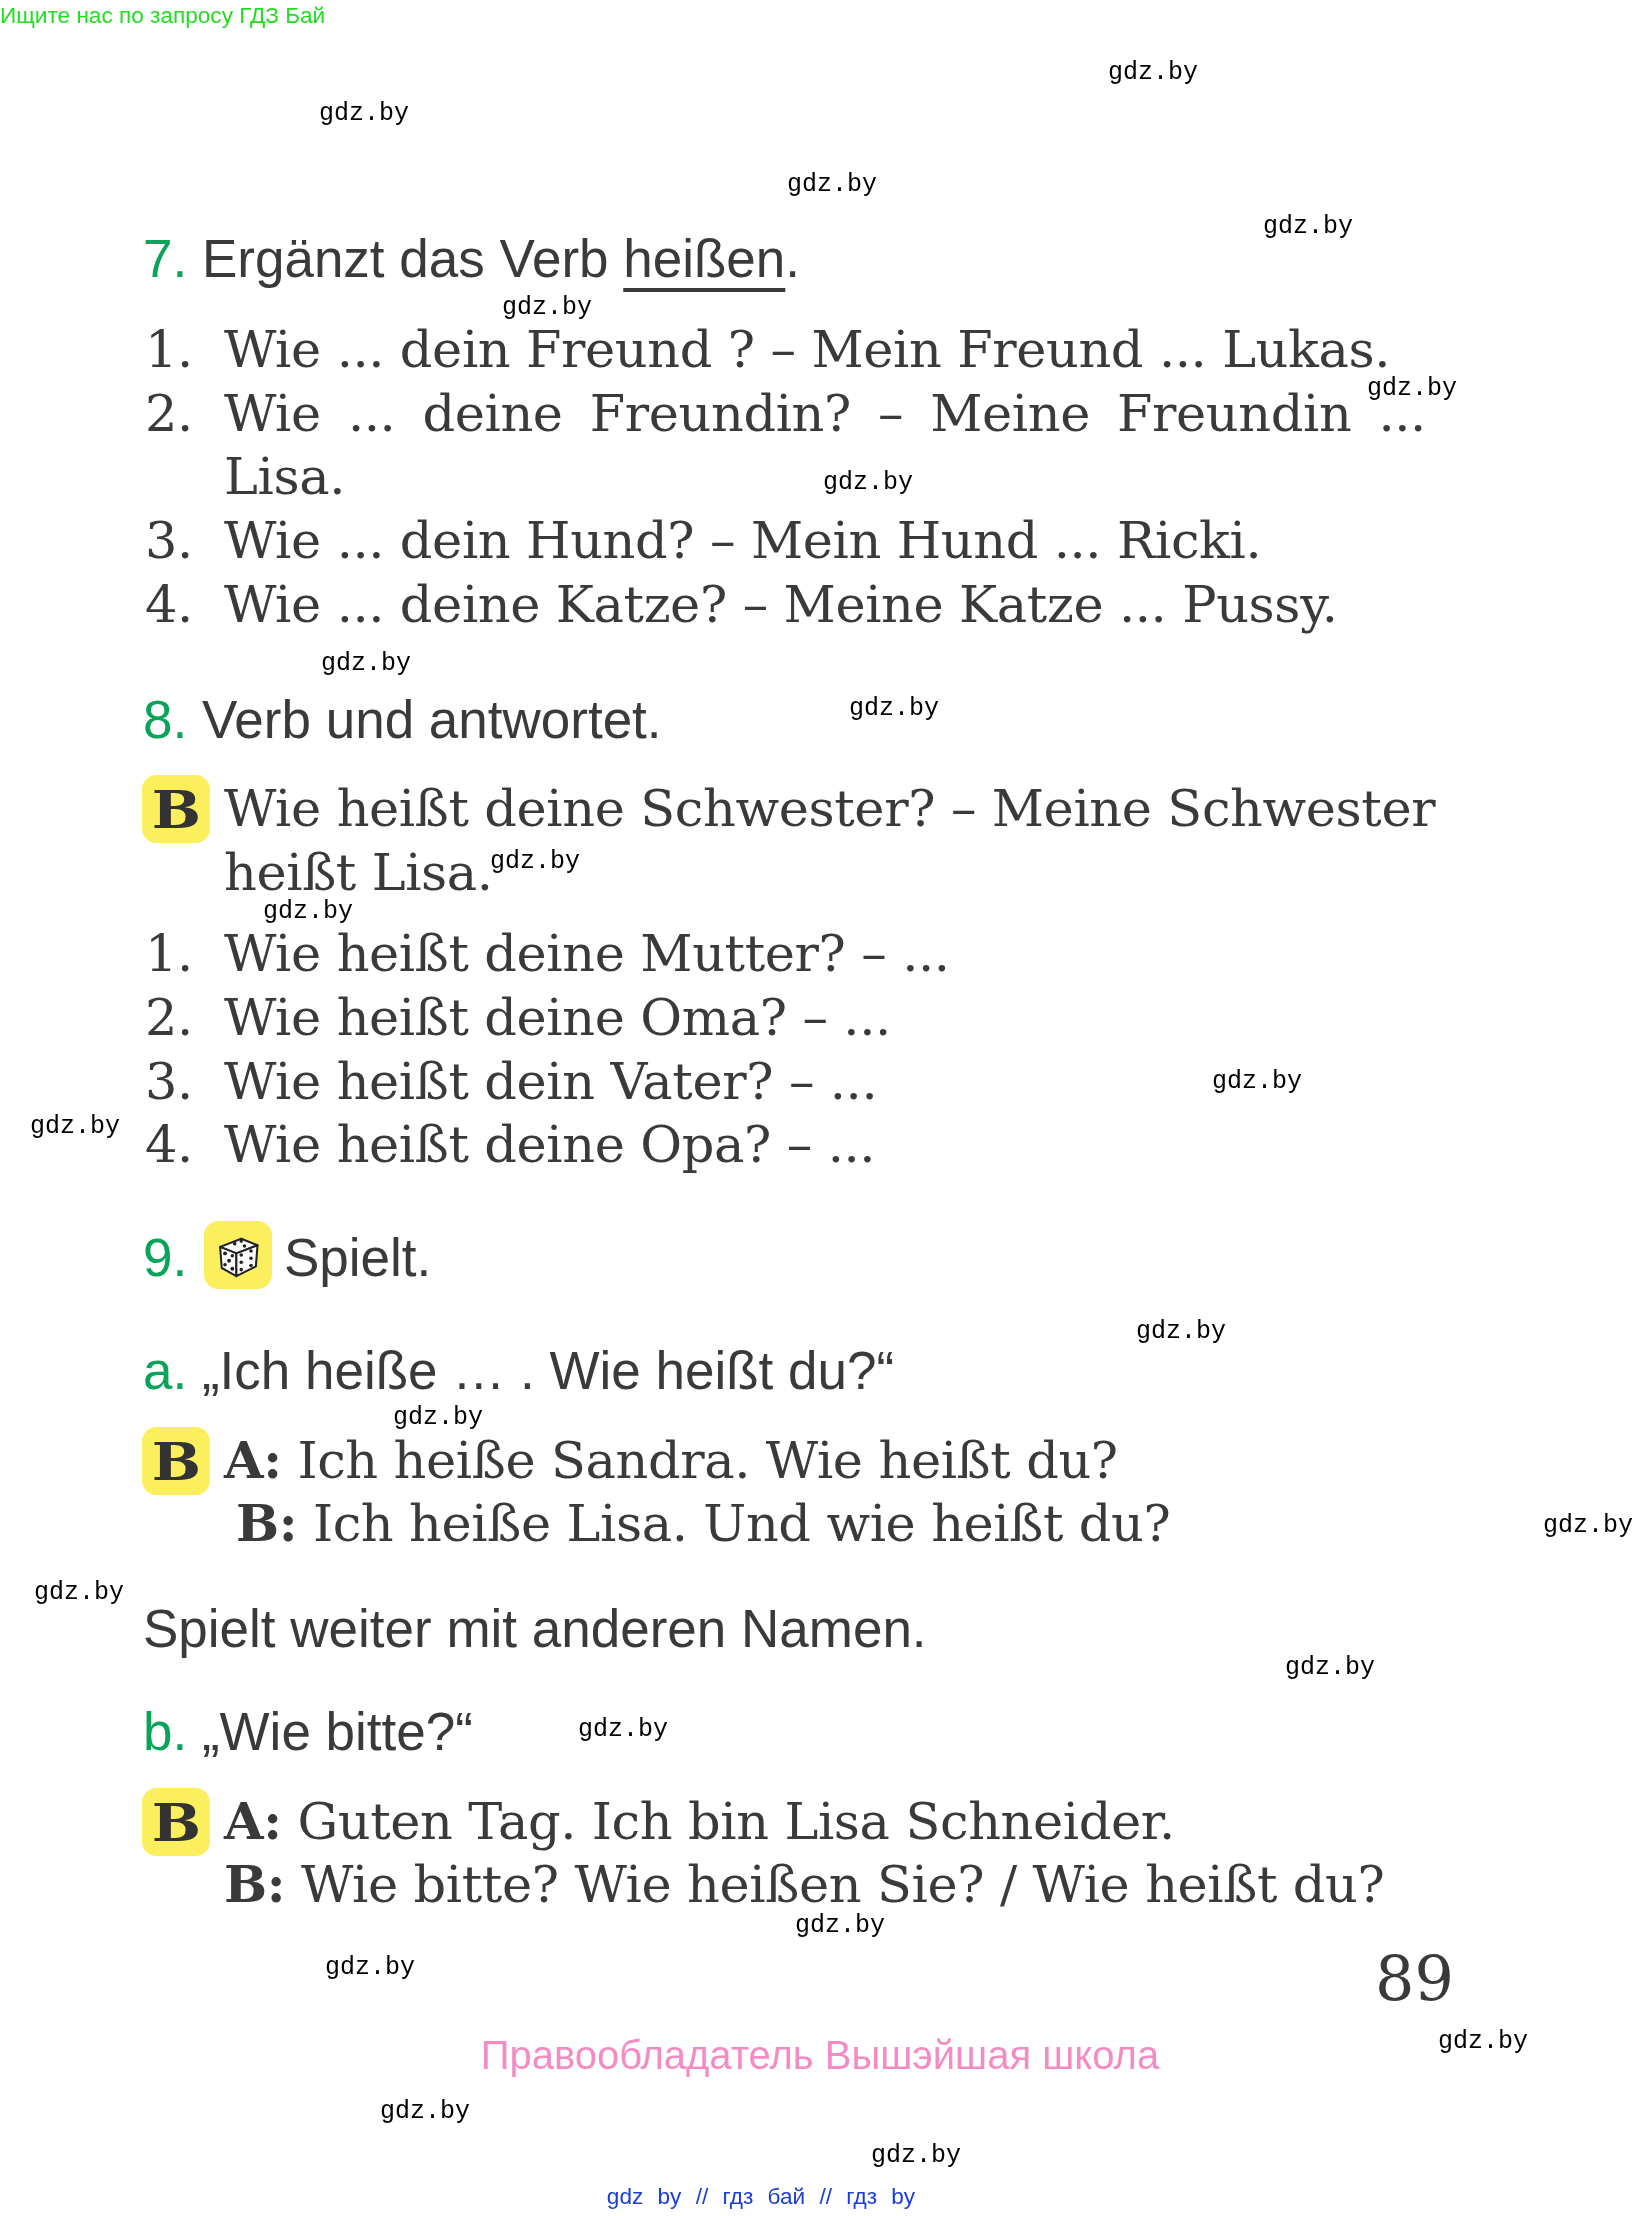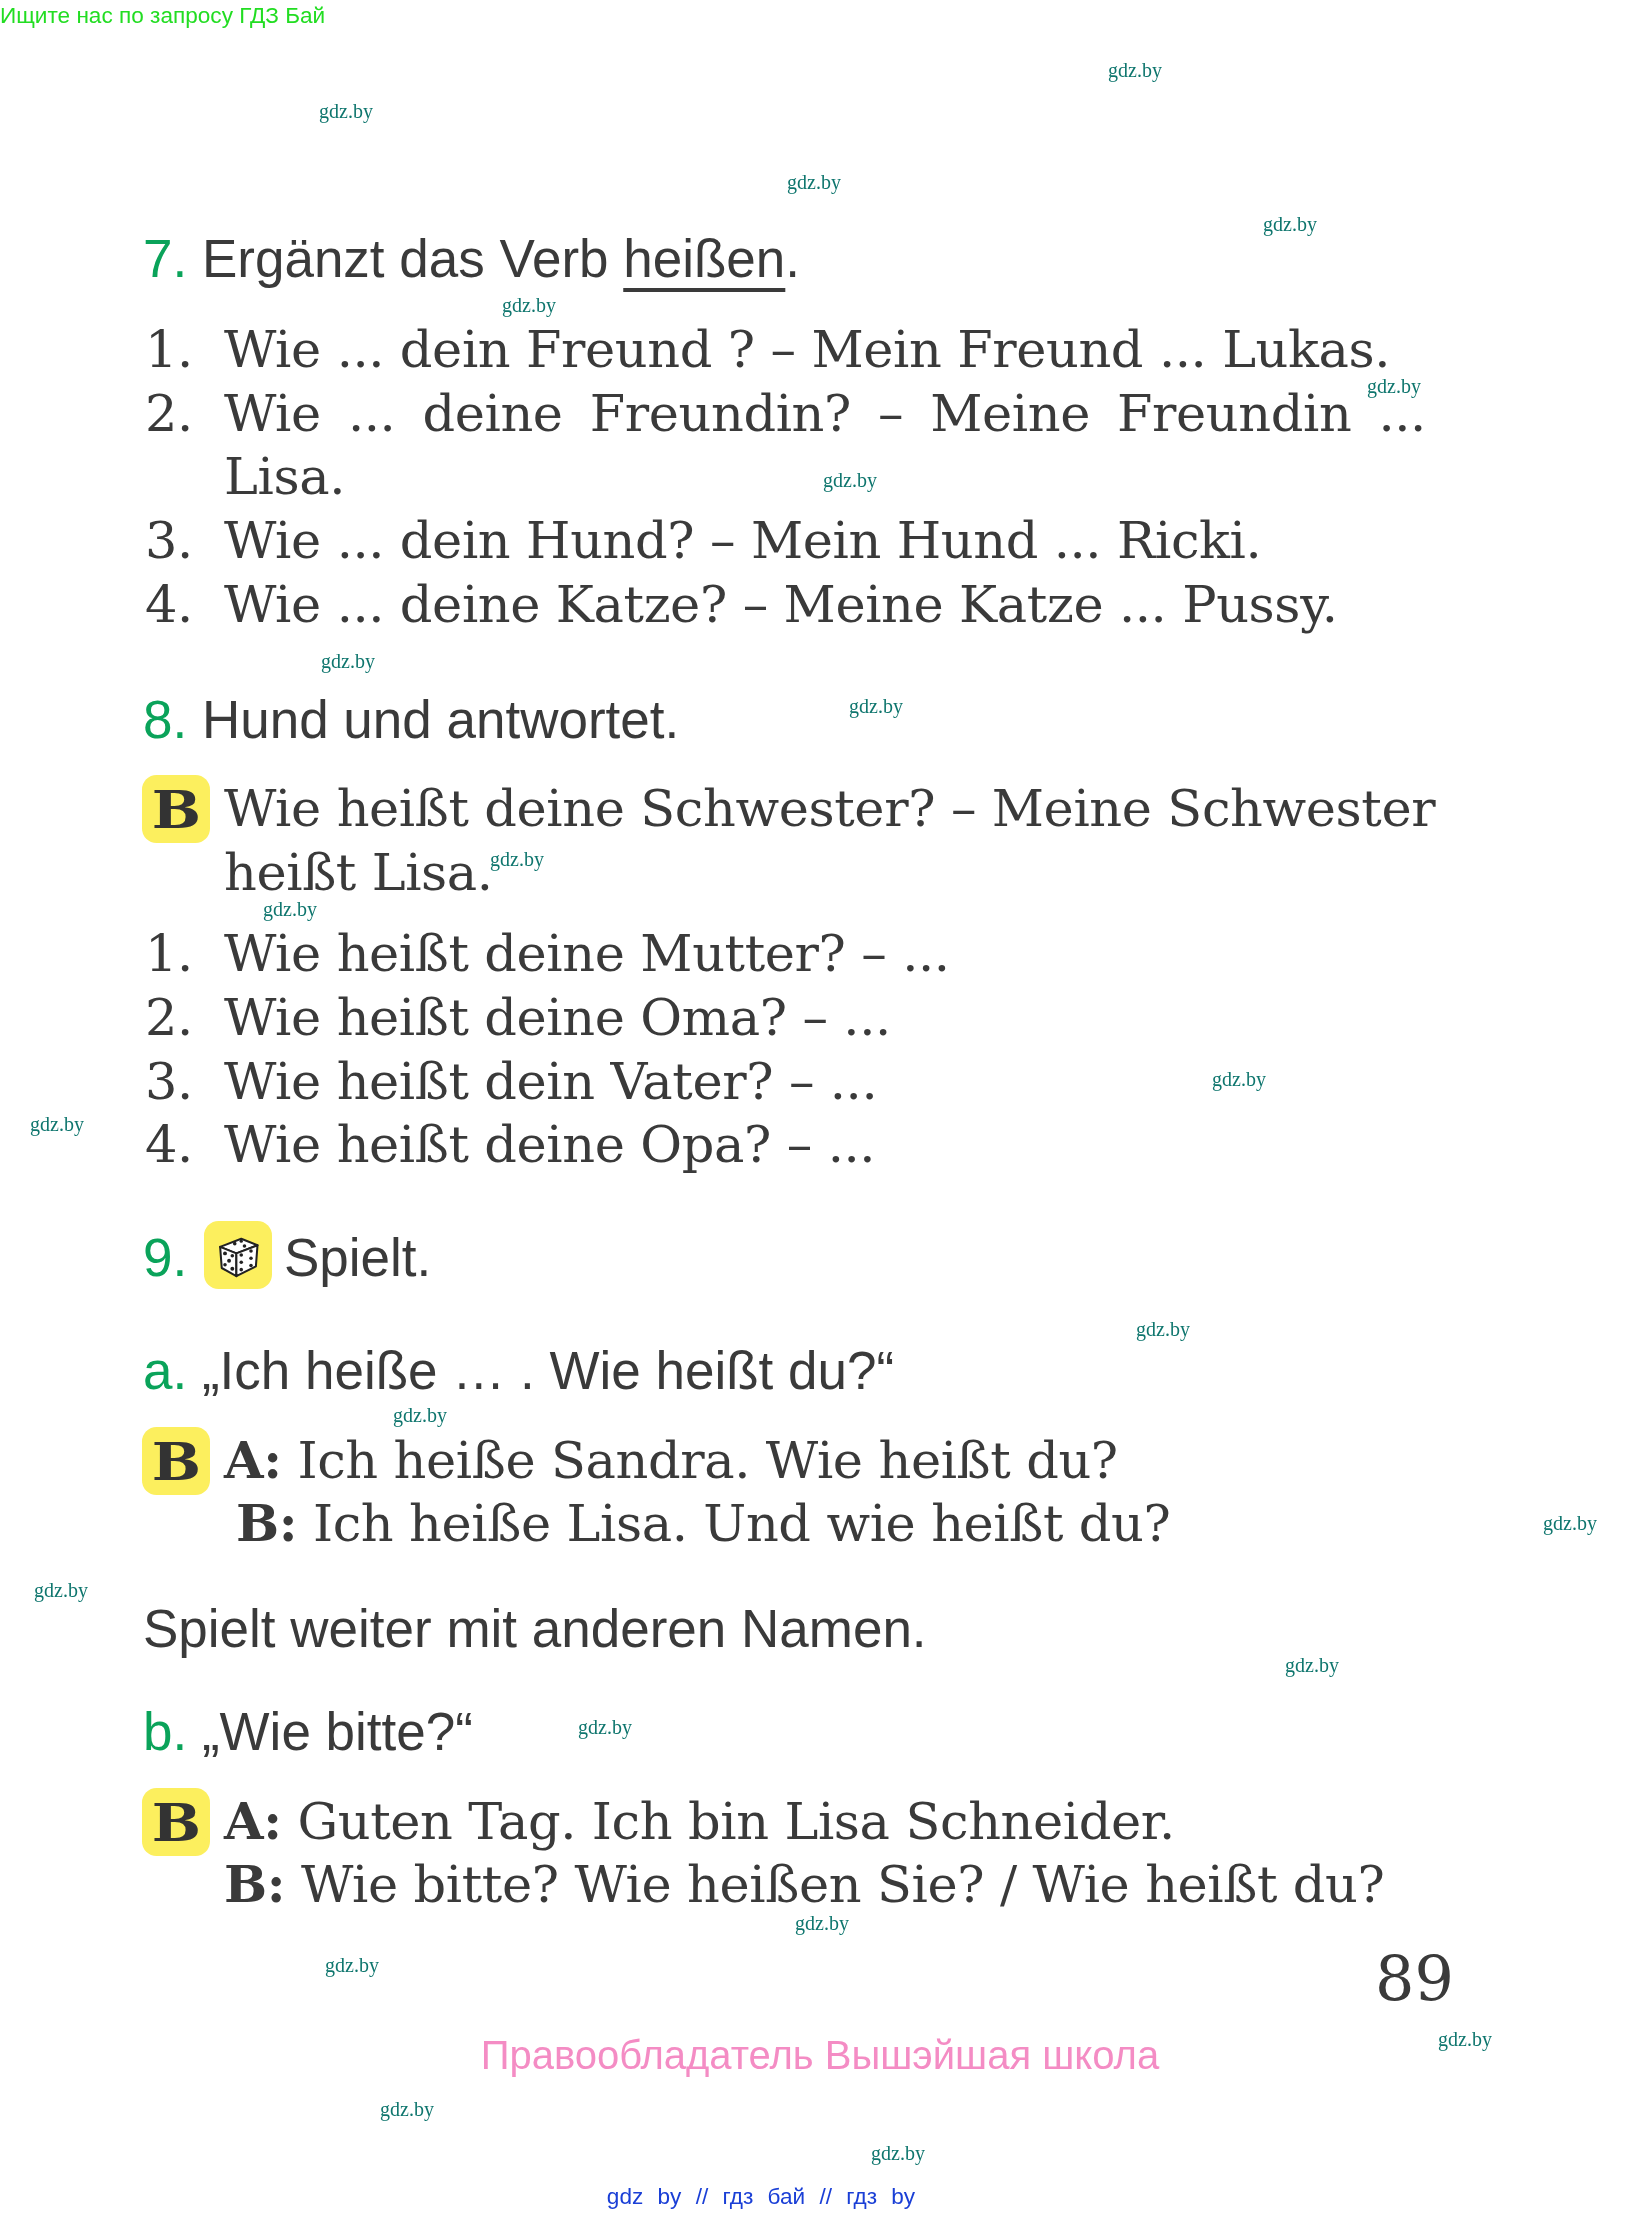--- a/index.html
+++ b/index.html
@@ -1,19 +1,19 @@
 <!DOCTYPE html>
 <html style="font-size:13px"><head>
 <meta charset="utf-8">
 <style>
   html, body { margin:0; padding:0; background:#ffffff; }
   body { width:1647px; height:2216px; position:relative; overflow:hidden; color:#3a3a3a; }
   .abs { position:absolute; white-space:nowrap; }
   .top-banner { left:0; width:1647px; top:3.2px; text-align:left; font-family:"Liberation Sans", sans-serif; font-size:22.6px; color:#22dd22; }
-  .wm { font-family:Liberation Serif, serif; font-size:20px; color:#0f766e; line-height:1; }
+  .wm { font-family:Liberation Mono, monospace; font-size:25px; color:#000000; line-height:1; }
   .heading { font-family:"Liberation Sans", sans-serif; font-weight:normal; font-size:53px; color:#3a3a3a; line-height:1; }
   .heading .num { color:#0aa35a; }
   .heading .ul { text-decoration:underline; text-decoration-thickness:4px; text-underline-offset:11.3px; }
   .serif { font-family:"DejaVu Serif", "Liberation Serif", serif; font-size:51px; color:#3a3a3a; line-height:1; letter-spacing:-0.4px; }
   .serif .n { display:inline-block; width:79px; }
   .serif b { font-weight:bold; }
   .icon-b { width:68px; height:68px; background:#fcef5e; border-radius:14.5px; display:flex; align-items:center; justify-content:center; }
   .icon-b span { font-family:"DejaVu Serif", serif; font-weight:bold; font-size:53px; color:#333333; line-height:1; transform:scaleX(1.1); }
   .icon-dice { width:68px; height:68px; background:#fcef5e; border-radius:14.5px; display:flex; align-items:center; justify-content:center; }
   .pagenum { font-family:"DejaVu Serif", "Liberation Serif", serif; font-size:62px; color:#3a3a3a; }
@@ -56,21 +56,21 @@
 </div>
 
 <div class="abs serif" style="left:145px;top:324px"><span class="n">1.</span><span>Wie ... dein Freund ? – Mein Freund ... Lukas.</span></div>
 <div class="abs serif" style="left:145px;top:388px;word-spacing:11.3px"><span class="n">2.</span><span>Wie ... deine Freundin? – Meine Freundin ...</span></div>
 <div class="abs serif" style="left:224px;top:451px">Lisa.</div>
 <div class="abs serif" style="left:145px;top:515px"><span class="n">3.</span><span>Wie ... dein Hund? – Mein Hund ... Ricki.</span></div>
 <div class="abs serif" style="left:145px;top:579px"><span class="n">4.</span><span>Wie ... deine Katze? – Meine Katze ... Pussy.</span></div>
 
 <div class="abs heading" style="left:143px;top:693px">
   <span class="num">8.</span>
-  <span>Hund und antwortet.</span>
+  <span>Verb und antwortet.</span>
 </div>
 
 <div class="abs icon-b" style="left:142px;top:775px">
     <span>B</span>
   </div>
 <div class="abs serif" style="left:224px;top:783px">Wie heißt deine Schwester? – Meine Schwester</div>
 <div class="abs serif" style="left:224px;top:847px">heißt Lisa.</div>
 
 <div class="abs serif" style="left:145px;top:928px"><span class="n">1.</span><span>Wie heißt deine Mutter? – ...</span></div>
 <div class="abs serif" style="left:145px;top:992px"><span class="n">2.</span><span>Wie heißt deine Oma? – ...</span></div>

